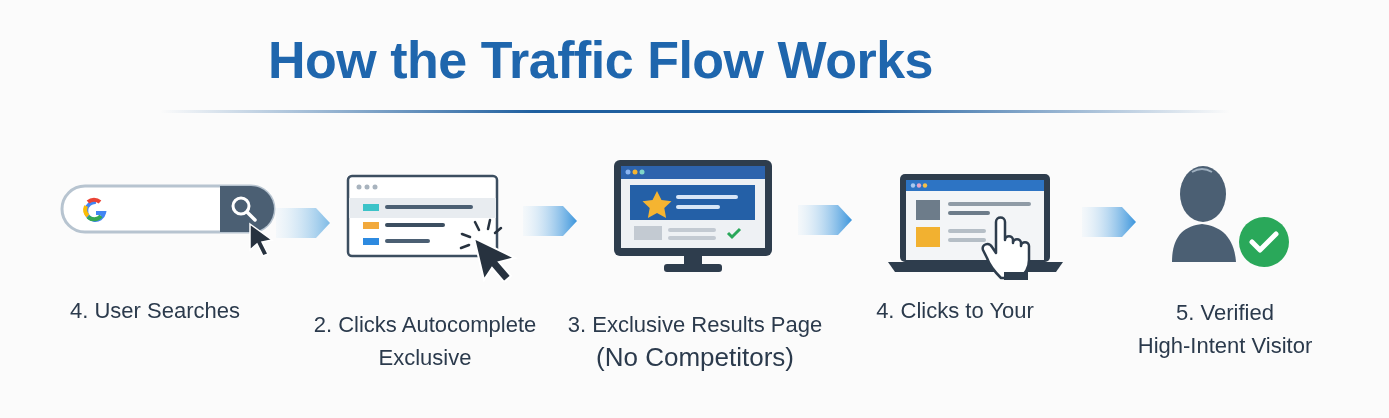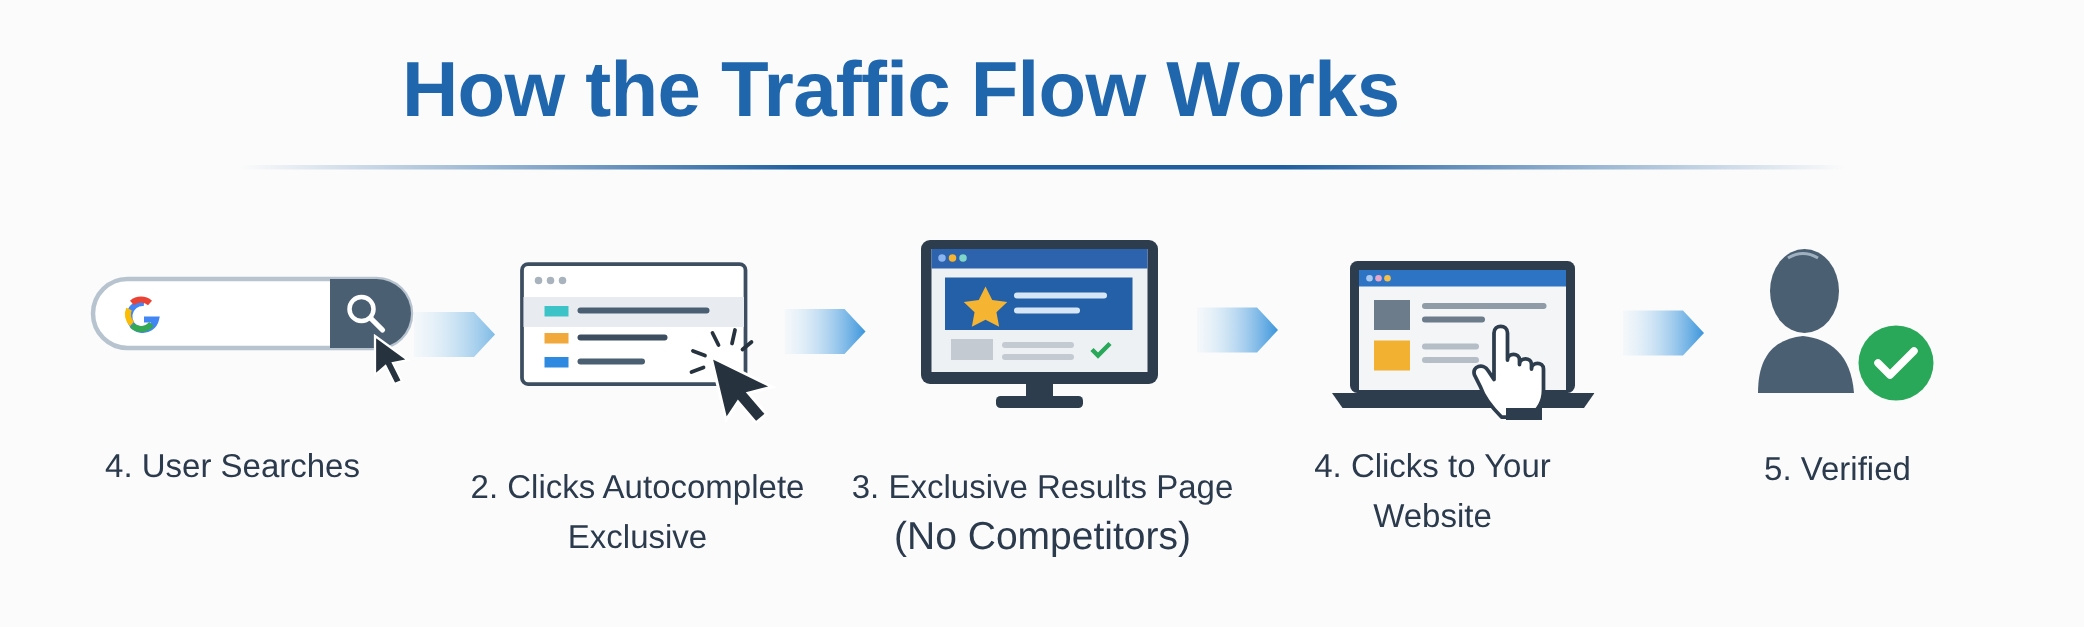--- a/index.html
+++ b/index.html
@@ -143,17 +143,17 @@
 <div class="label" style="left:290px;width:270px;top:308px;">
   <span>2. Clicks Autocomplete</span>
   <span>Exclusive</span>
 </div>
 <div class="label" style="left:555px;width:280px;top:308px;">
   <span>3. Exclusive Results Page</span>
   <span style="font-size:26px">(No Competitors)</span>
 </div>
 <div class="label" style="left:835px;width:240px;top:294px;">
   <span>4. Clicks to Your</span>
-  <span>Website</span>
 </div>
 <div class="label" style="left:1100px;width:250px;top:296px;">
   <span>5. Verified</span>
+  <span>High-Intent Visitor</span>
 </div>
 
 </body></html>

